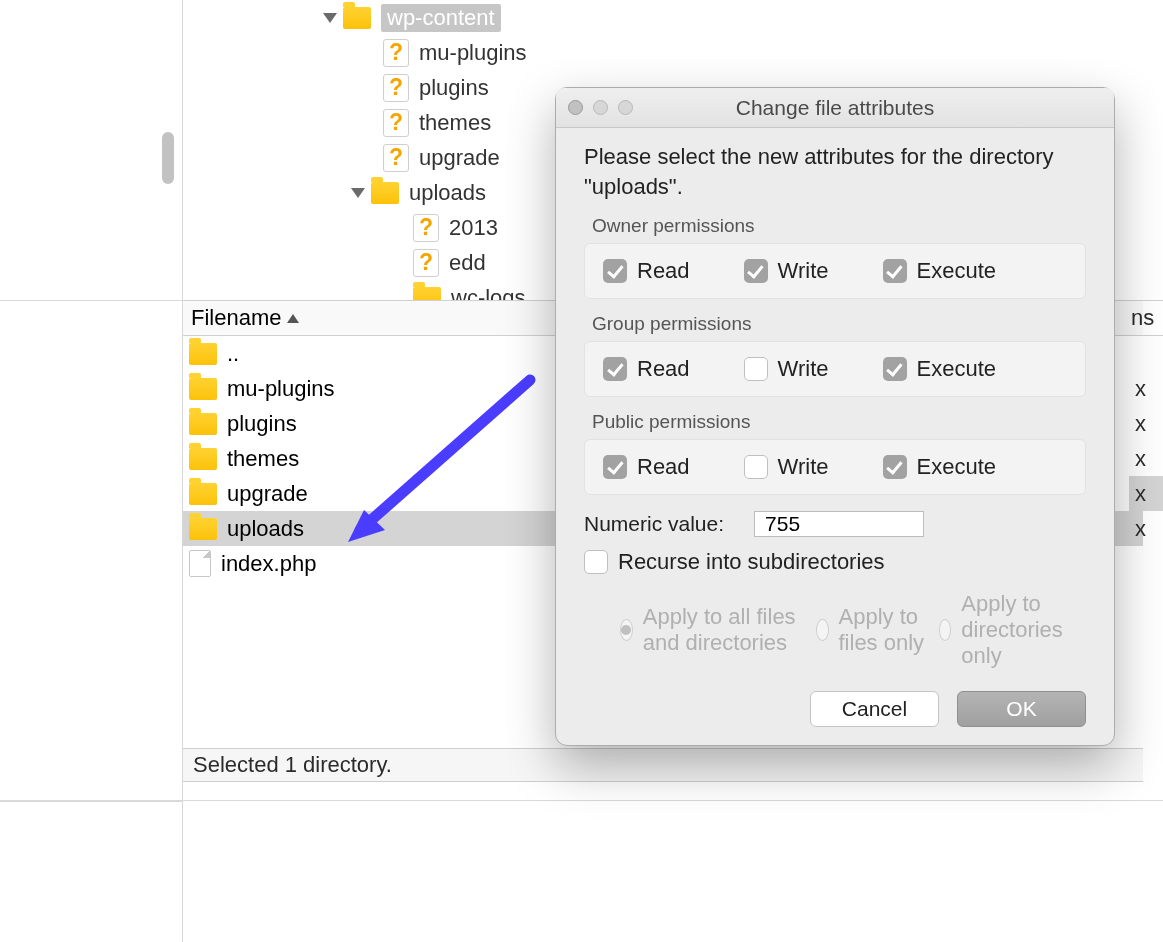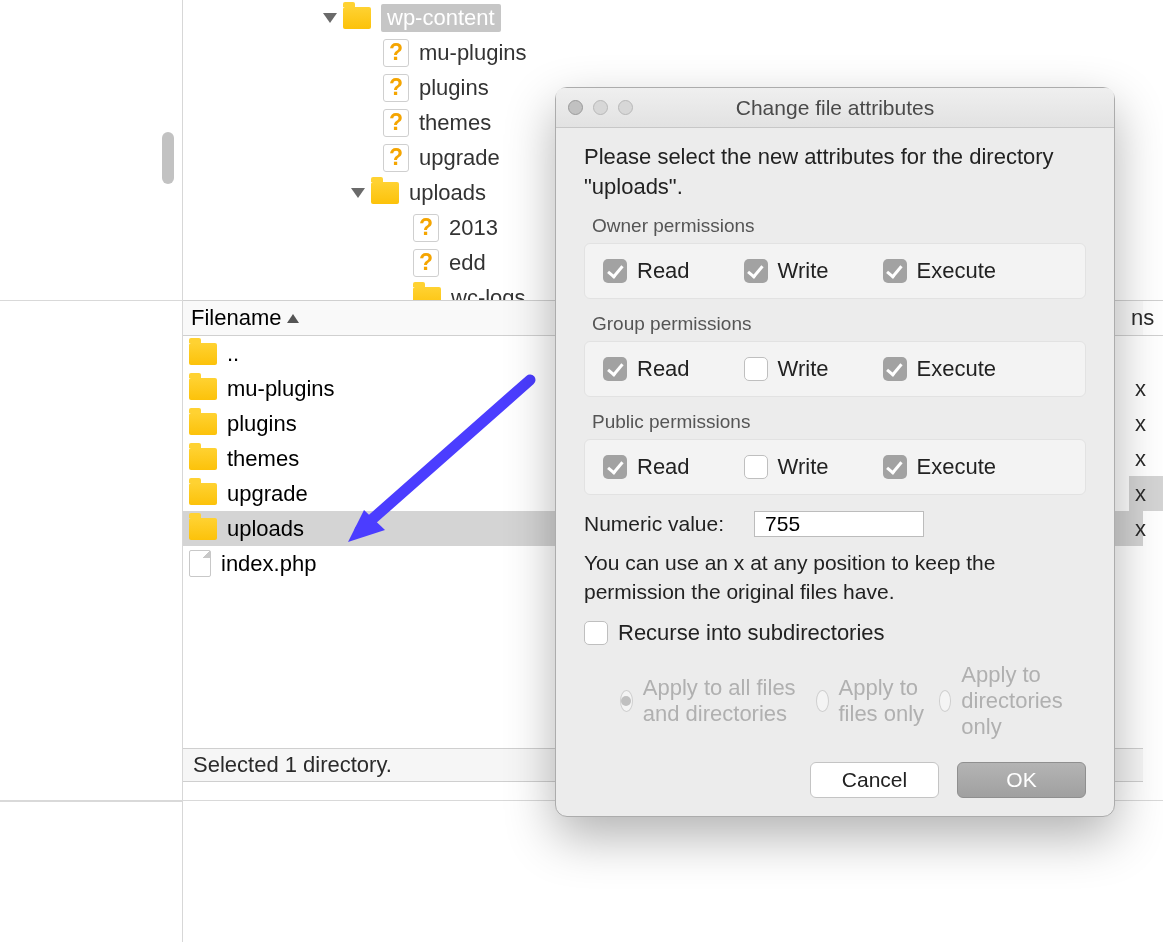--- a/index.html
+++ b/index.html
@@ -457,21 +457,20 @@
             <span>Execute</span>
           </label>
       </div>
     </div>
 
     <div class="num-row">
       <span>Numeric value:</span>
       <input class="num-input" value="755" style="">
     </div>
 
-    <div class="hint">You can use an x at any position to keep the permission the original files have.</div>
 
     <div class="recurse-row">
       <span class="chk unchecked"></span>
       <span>Recurse into subdirectories</span>
     </div>
 
     <div class="radio-list">
       <div class="radio-row">
         <span class="radio on"></span>
         <span>Apply to all files and directories</span>

